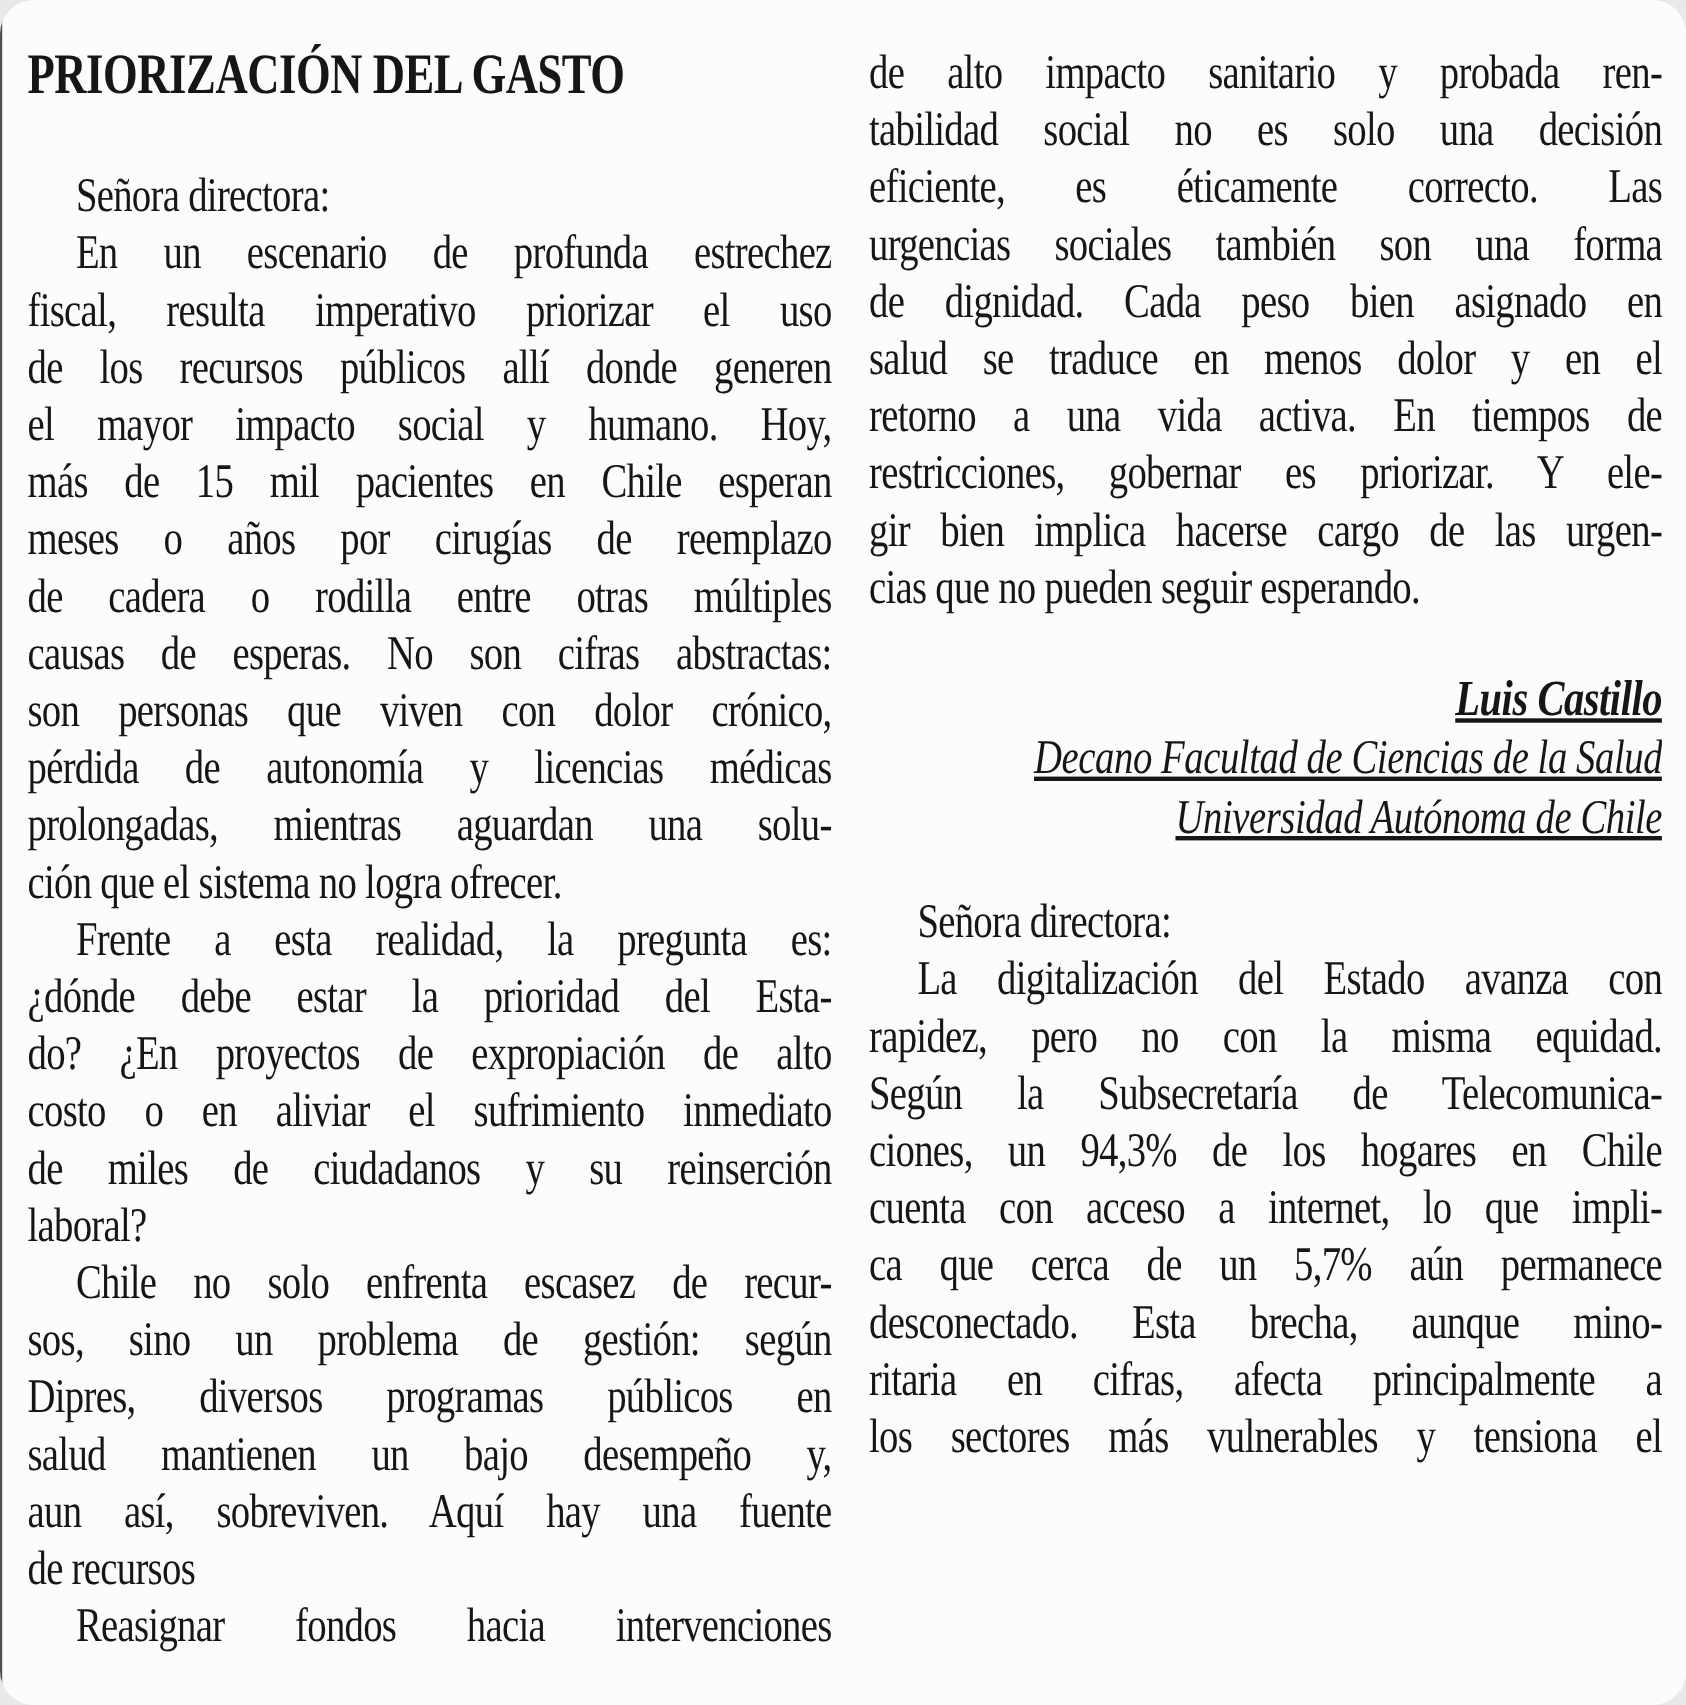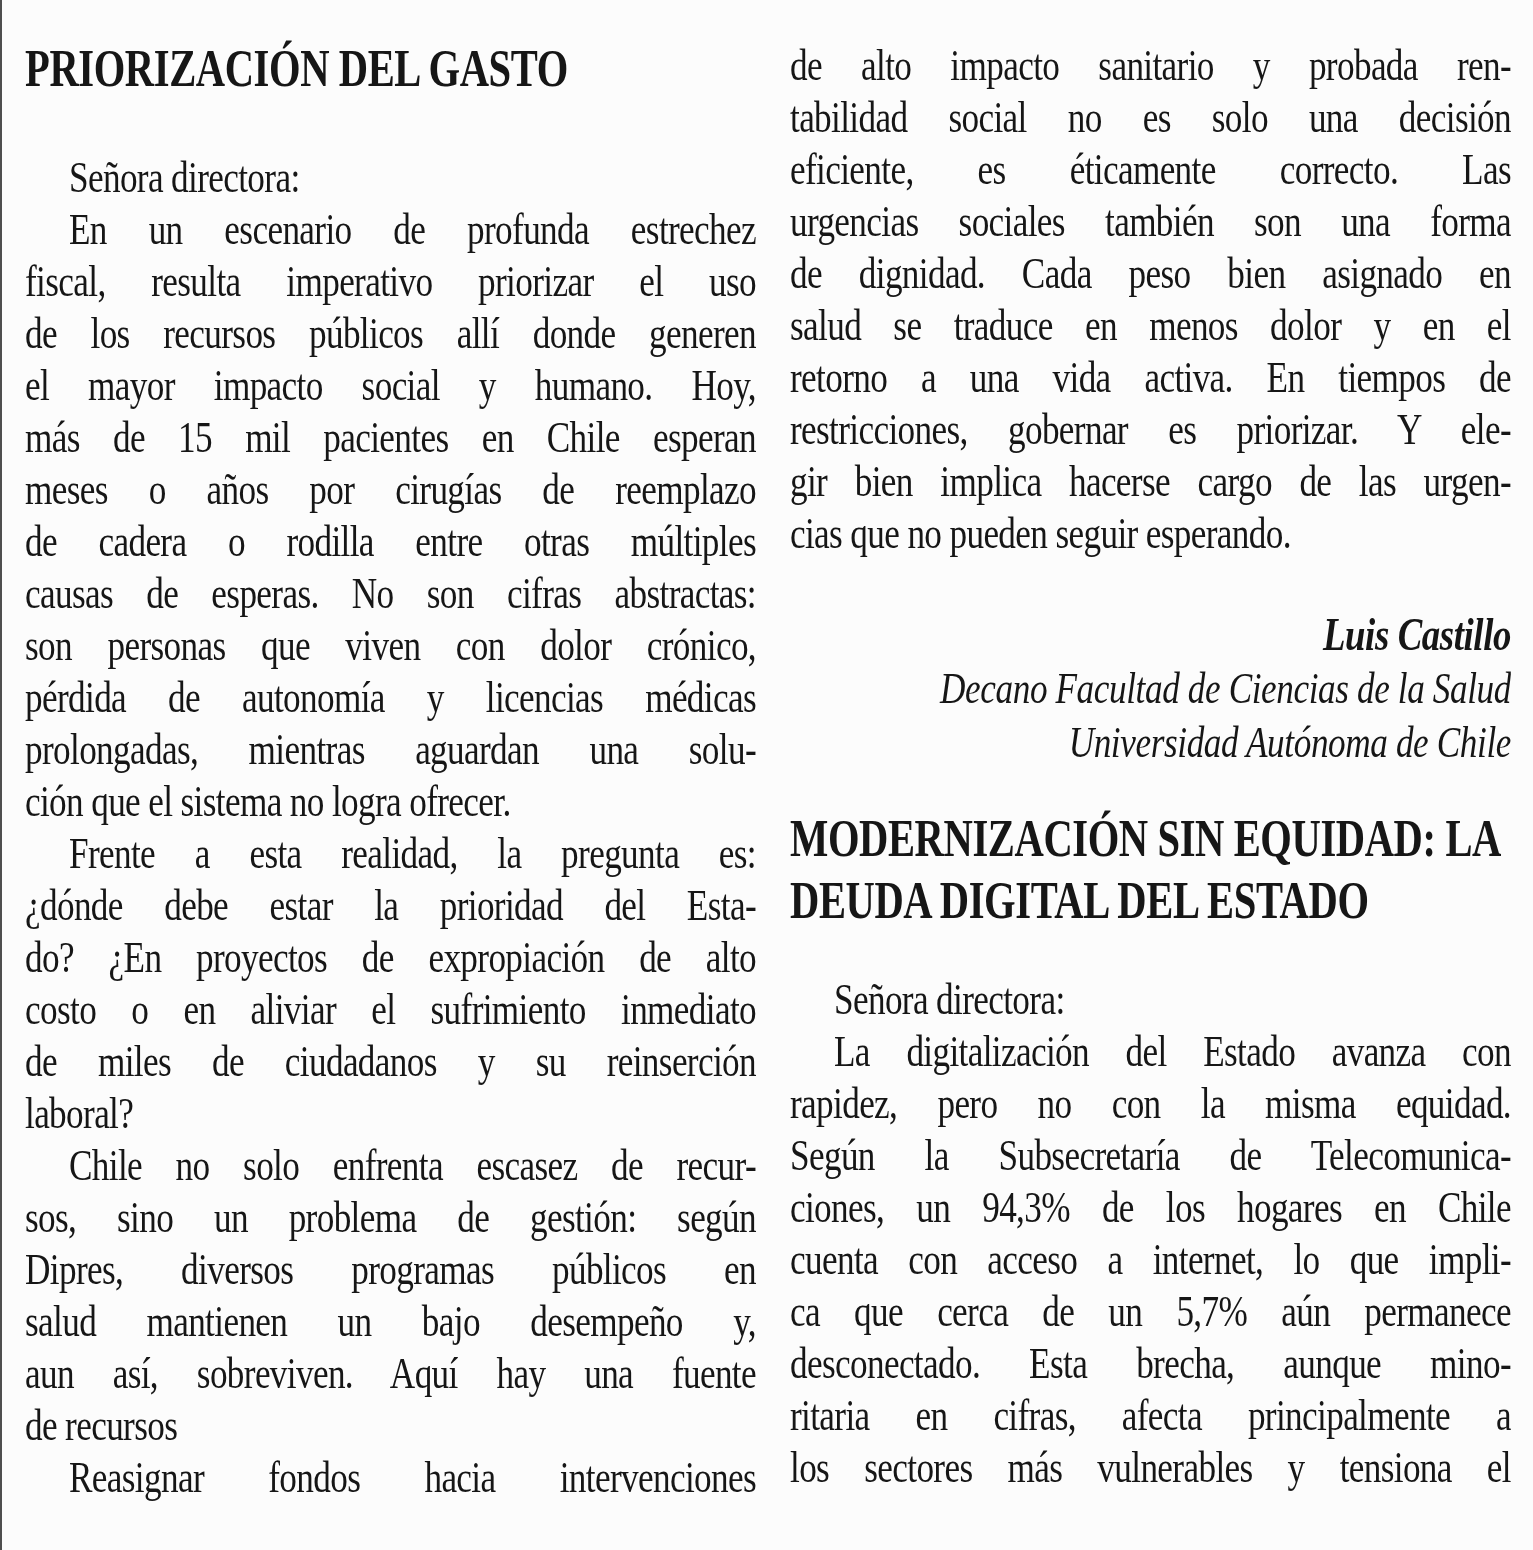--- a/index.html
+++ b/index.html
@@ -47,21 +47,21 @@
     transform:scaleX(0.8);
     transform-origin:0 0;
     overflow:hidden;
   }
   .line.last{text-align-last:left;}
   .line.indent{text-indent:55px;}
 
   .body-left{margin-top:52px;}
   .cont{margin-top:14px;}
 
-  .signature{margin-top:48px;}
+  .signature{margin-top:48px;text-decoration:underline;}
   .sig-line{
     font-style:italic;
     font-size:44px;
     line-height:54px;
     height:54px;
     letter-spacing:-0.5px;
     text-align:right;
     white-space:nowrap;
     width:125%;
     transform:scaleX(0.8);
@@ -69,21 +69,21 @@
     overflow:hidden;
   }
   .sig-name{font-weight:700;font-size:46px;}
 
   .heading-2{margin-top:38px;}
   .second{margin-top:42px;}
 </style>
 </head>
 <body>
 
-<div class="page" style="background: rgb(252, 252, 252); color: rgb(22, 22, 22);">
+<div class="page" style="background: rgb(252, 252, 252); color: rgb(22, 22, 22); border-radius: 31px;">
   <div class="edge-artifact"></div>
 
   <div class="col-left">
     <div class="heading-line h-left">PRIORIZACIÓN DEL GASTO</div>
     <div class="lines body-left">
         <div class="line indent last">Señora directora:</div>
         <div class="line indent">En un escenario de profunda estrechez</div>
         <div class="line">fiscal, resulta imperativo priorizar el uso</div>
         <div class="line">de los recursos públicos allí donde generen</div>
         <div class="line">el mayor impacto social y humano. Hoy,</div>
@@ -124,24 +124,20 @@
         <div class="line">gir bien implica hacerse cargo de las urgen-</div>
         <div class="line last">cias que no pueden seguir esperando.</div>
       </div>
 
     <div class="signature">
       <div class="sig-line sig-name">Luis Castillo</div>
       <div class="sig-line">Decano Facultad de Ciencias de la Salud</div>
       <div class="sig-line">Universidad Autónoma de Chile</div>
     </div>
 
-    <div class="heading-2">
-        <div class="heading-line">MODERNIZACIÓN SIN EQUIDAD: LA</div>
-        <div class="heading-line">DEUDA DIGITAL DEL ESTADO</div>
-      </div>
 
     <div class="lines second">
         <div class="line indent last">Señora directora:</div>
         <div class="line indent">La digitalización del Estado avanza con</div>
         <div class="line">rapidez, pero no con la misma equidad.</div>
         <div class="line">Según la Subsecretaría de Telecomunica-</div>
         <div class="line">ciones, un 94,3% de los hogares en Chile</div>
         <div class="line">cuenta con acceso a internet, lo que impli-</div>
         <div class="line">ca que cerca de un 5,7% aún permanece</div>
         <div class="line">desconectado. Esta brecha, aunque mino-</div>

